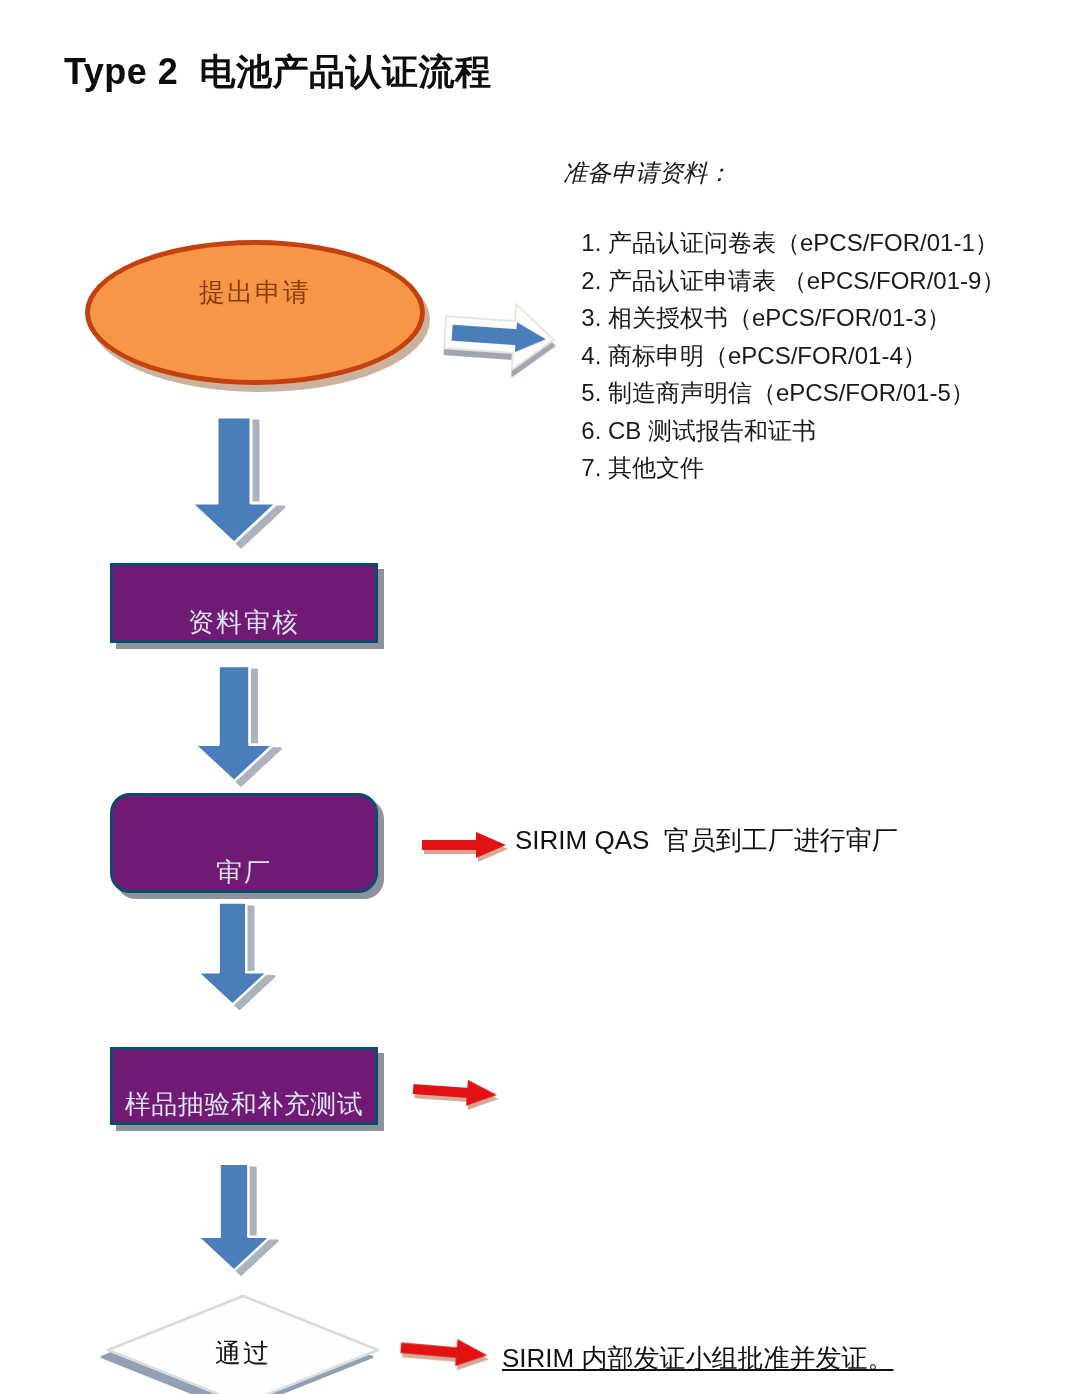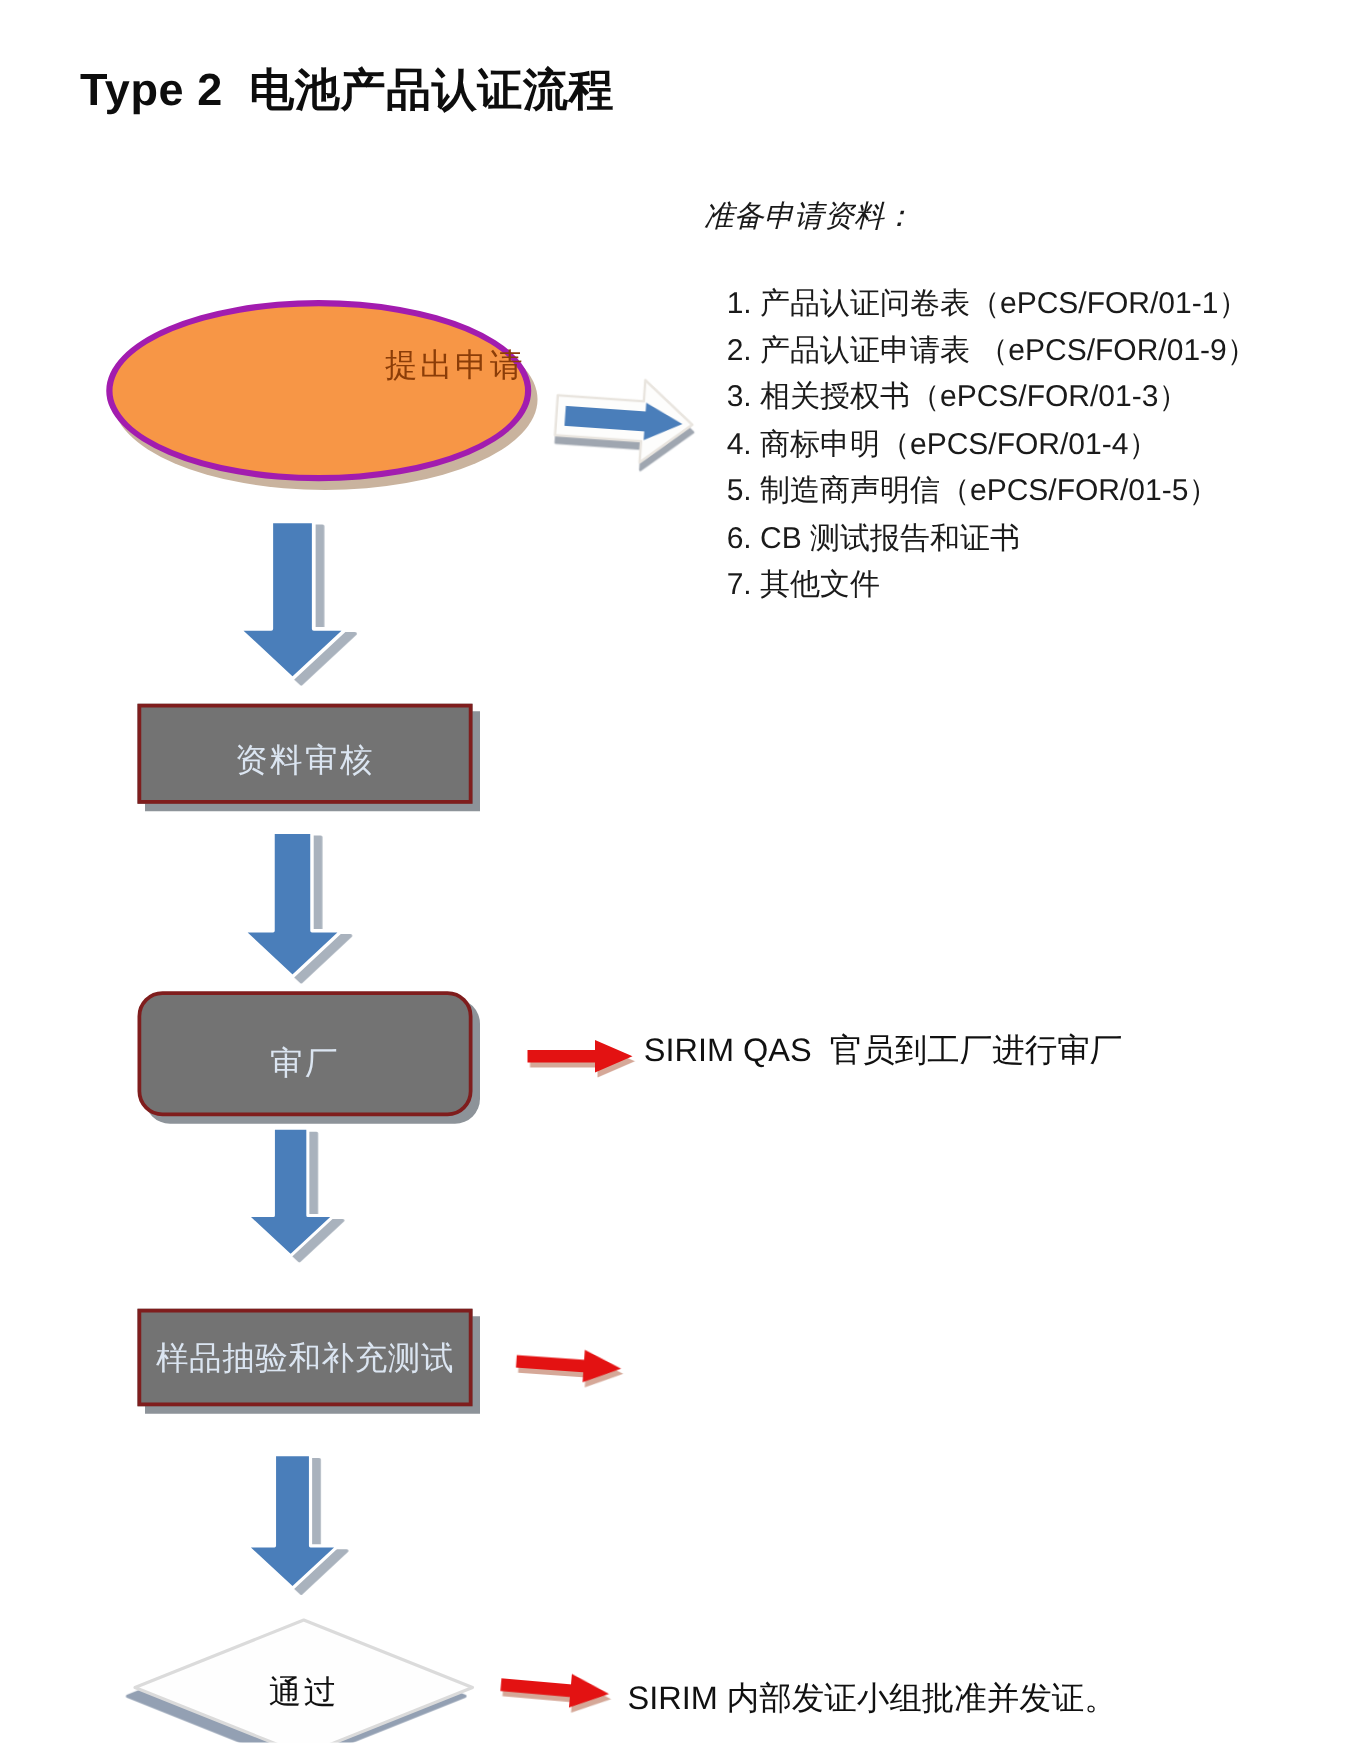--- a/index.html
+++ b/index.html
@@ -25,38 +25,38 @@
   ol.doc-list{
     left:562px;top:224px;margin:0;padding-left:46px;
     font-size:24px;line-height:37.5px;
     list-style:decimal;
   }
   ol.doc-list li{white-space:pre;}
 
   .start-ellipse{
     left:85px;top:240px;width:340px;height:145px;
     background:#F79646;
-    border:5px solid #a21caf;
+    border:5px solid #c2410c;
     border-radius:50%;
     box-shadow:5px 7px 0 #C9B39E;
     box-sizing:border-box;
-    display:flex;justify-content:flex-end;align-items:flex-start;
+    display:flex;justify-content:center;align-items:flex-start;
   }
   .start-label{
     margin-top:30px;
     font-size:26px;color:#8B3D08;letter-spacing:2px;
   }
 
   .process-box{
     width:268px;left:110px;
-    background:#737373;
-    border:3px solid #7f1d1d;
+    background:#701a75;
+    border:3px solid #0c4a6e;
     box-shadow:6px 6px 0 #8D9399;
     box-sizing:border-box;
-    display:flex;justify-content:center;align-items:center;
+    display:flex;justify-content:center;align-items:flex-end;
     color:#DBE5F1;font-size:26px;letter-spacing:2px;
   }
   .box-1{top:563px;height:80px;}
   .box-1 span{margin-top:11px;}
   .box-2{top:793px;height:100px;border-radius:20px;}
   .box-2 span{margin-top:14px;}
   .box-3{top:1047px;height:78px;letter-spacing:0.5px;}
   .box-3 span{margin-top:1px;}
 
   svg{display:block;overflow:visible;}
@@ -71,21 +71,21 @@
   .da-4{left:187px;top:1162px;}
 
   .ra-ellipse{left:442px;top:300px;transform:rotate(4deg);}
   .red-1{left:420px;top:830px;}
   .red-2{left:410px;top:1077px;transform:rotate(4deg);}
   .red-3{left:398px;top:1336px;transform:rotate(5deg);}
 
   .note{font-size:26px;white-space:pre;color:#111;}
   .note-1{left:515px;top:823px;}
   .note-2{left:508px;top:1079px;}
-  .note-3{left:502px;top:1341px;}
+  .note-3{left:502px;top:1341px;text-decoration:underline;}
 
   .diamond-wrap{left:104px;top:1294px;width:278px;height:112px;}
   .decision-label{
     left:104px;top:1336px;width:278px;text-align:center;
     font-size:26px;letter-spacing:2px;color:#111;
   }
 </style>
 </head>
 <body>
 

